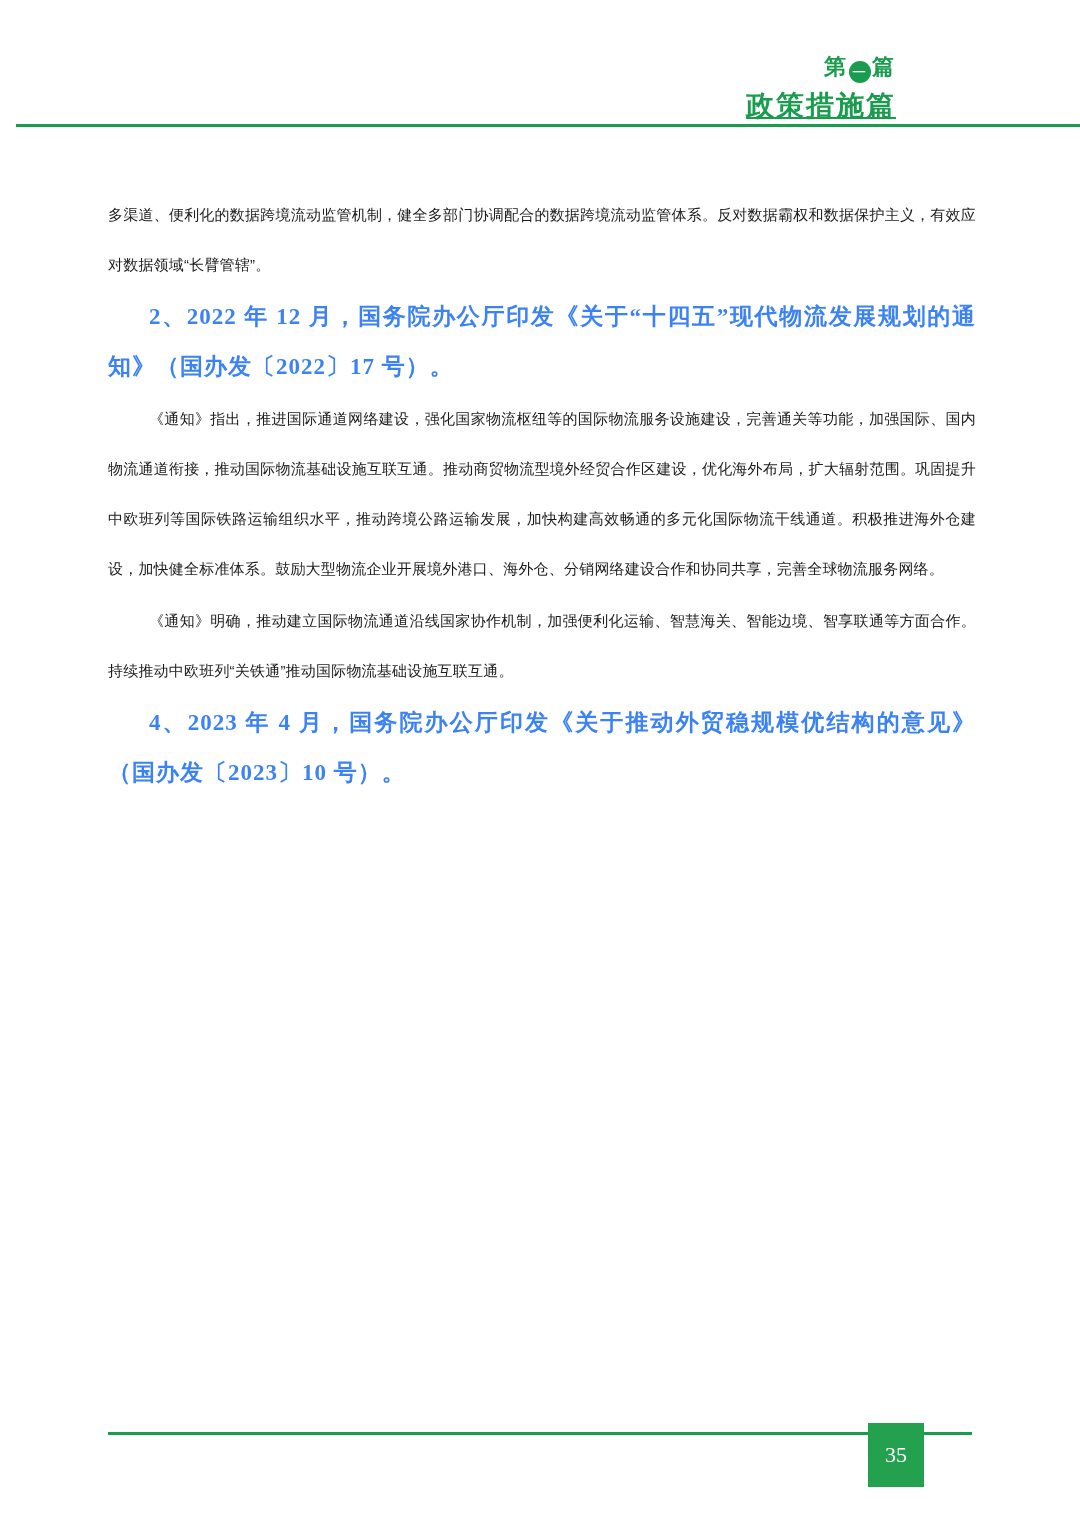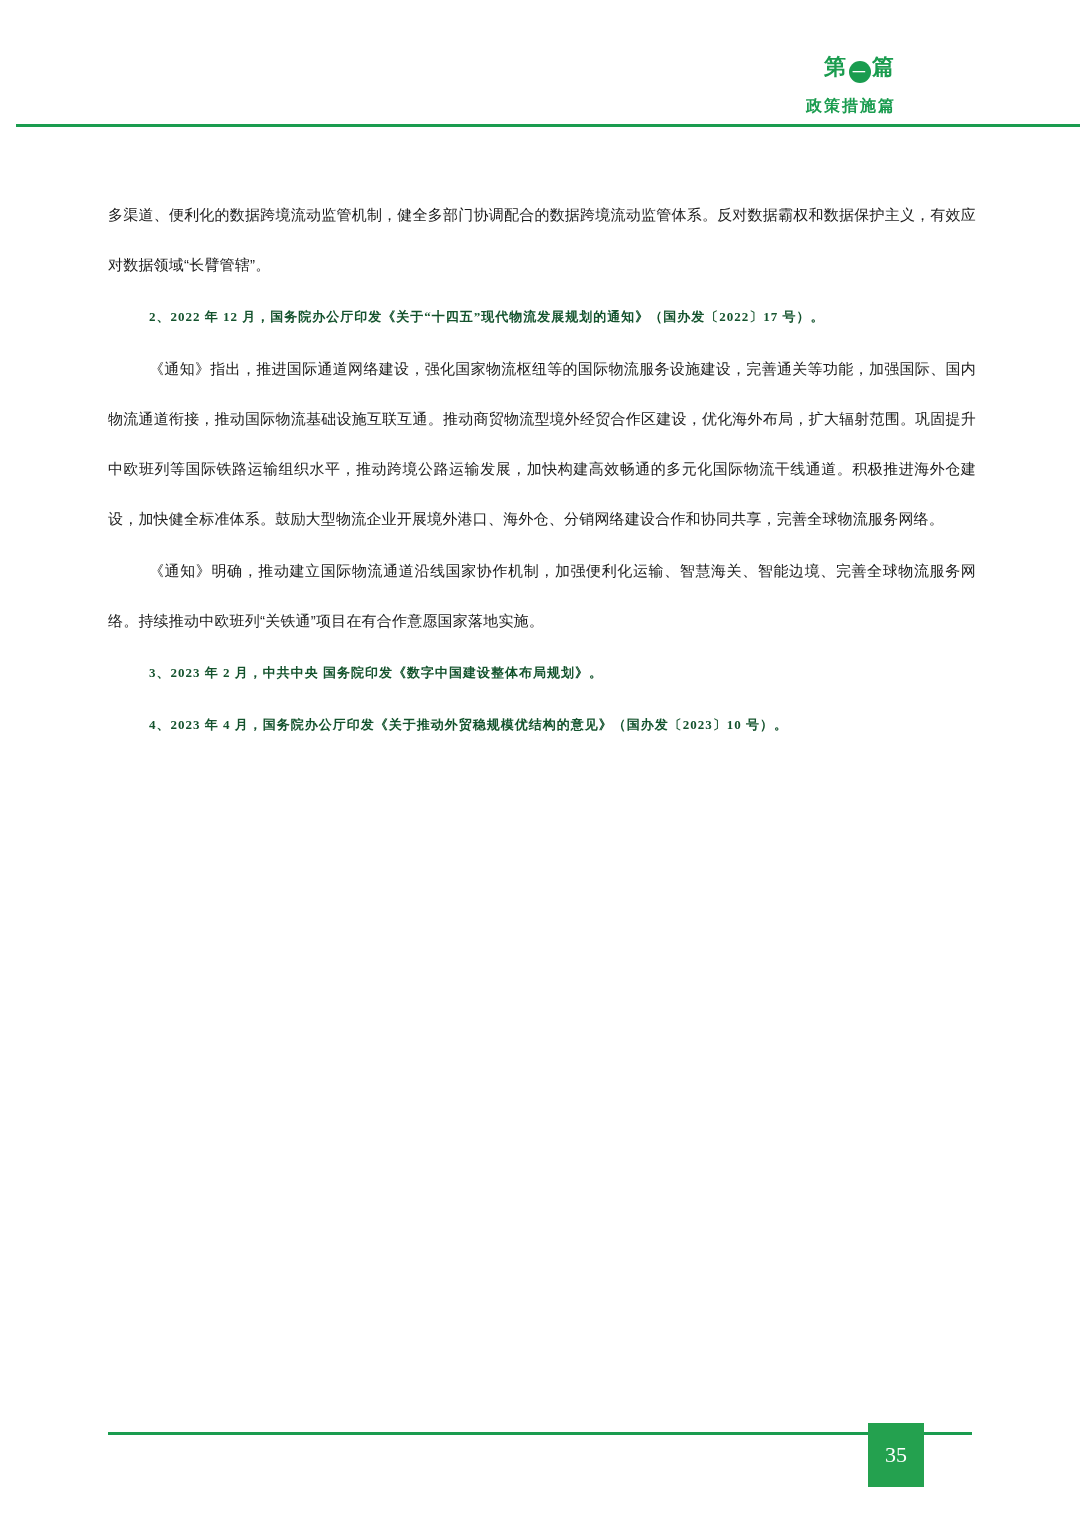--- a/index.html
+++ b/index.html
@@ -47,24 +47,25 @@
     color: #ffffff;
     font-size: 14px;
     line-height: 22px;
     text-align: center;
     vertical-align: -3px;
     margin: 0 1px;
     font-family: "Liberation Sans", sans-serif;
     font-weight: normal;
   }
   .header-line2 {
-    font-size: 16px;
+    font-size: 28px;
     letter-spacing: 2px;
     white-space: nowrap;
-    margin-top: 12px;
+    margin-top: 4px;
+    text-decoration: underline;
   }
   .header-rule {
     position: absolute;
     left: 0;
     top: 124px;
     width: 1080px;
     height: 3px;
     background: #1a9c4f;
   }
   .header-rule-short {
@@ -90,26 +91,26 @@
     color: #1c1c1c;
     text-align: justify;
     text-justify: inter-ideograph;
     letter-spacing: 0.2px;
     font-family: "Liberation Sans", sans-serif;
   }
   p.indent {
     text-indent: 41px;
   }
   p.heading {
-    color: #14532d;
+    color: #3b82f6;
     font-family: "Liberation Serif", serif;
     font-weight: bold;
     text-indent: 41px;
     letter-spacing: 1px;
-    font-size: 13px;
+    font-size: 23px;
   }
 
   
   .footer {
     position: absolute;
     left: 0;
     bottom: 0;
     width: 1069px;
     height: 140px;
   }
@@ -145,21 +146,20 @@
     <div class="header-line2">政策措施篇</div>
   </div>
   <div class="header-rule"></div>
   <div class="header-rule-short"></div>
 </div>
 
 <div class="content">
   <p class="indent" style="text-indent:0">多渠道、便利化的数据跨境流动监管机制，健全多部门协调配合的数据跨境流动监管体系。反对数据霸权和数据保护主义，有效应对数据领域“长臂管辖”。</p>
   <p class="heading">2、2022 年 12 月，国务院办公厅印发《关于“十四五”现代物流发展规划的通知》（国办发〔2022〕17 号）。</p>
   <p class="indent">《通知》指出，推进国际通道网络建设，强化国家物流枢纽等的国际物流服务设施建设，完善通关等功能，加强国际、国内物流通道衔接，推动国际物流基础设施互联互通。推动商贸物流型境外经贸合作区建设，优化海外布局，扩大辐射范围。巩固提升中欧班列等国际铁路运输组织水平，推动跨境公路运输发展，加快构建高效畅通的多元化国际物流干线通道。积极推进海外仓建设，加快健全标准体系。鼓励大型物流企业开展境外港口、海外仓、分销网络建设合作和协同共享，完善全球物流服务网络。</p>
-  <p class="indent">《通知》明确，推动建立国际物流通道沿线国家协作机制，加强便利化运输、智慧海关、智能边境、完善全球物流服务网络。持续推动中欧班列“关铁通”项目在有合作意愿国家落地实施。</p>
-  <p class="heading">3、2023 年 2 月，中共中央 国务院印发《数字中国建设整体布局规划》。</p>
+  <p class="indent">《通知》明确，推动建立国际物流通道沿线国家协作机制，加强便利化运输、智慧海关、智能边境、智享联通等方面合作。持续推动中欧班列“关铁通”推动国际物流基础设施互联互通。</p>
   <p class="heading">4、2023 年 4 月，国务院办公厅印发《关于推动外贸稳规模优结构的意见》（国办发〔2023〕10 号）。</p>
 </div>
 
 <div class="footer">
   <div class="footer-rule"></div>
   <div class="page-num-box">35</div>
 </div>
 
 </body></html>

